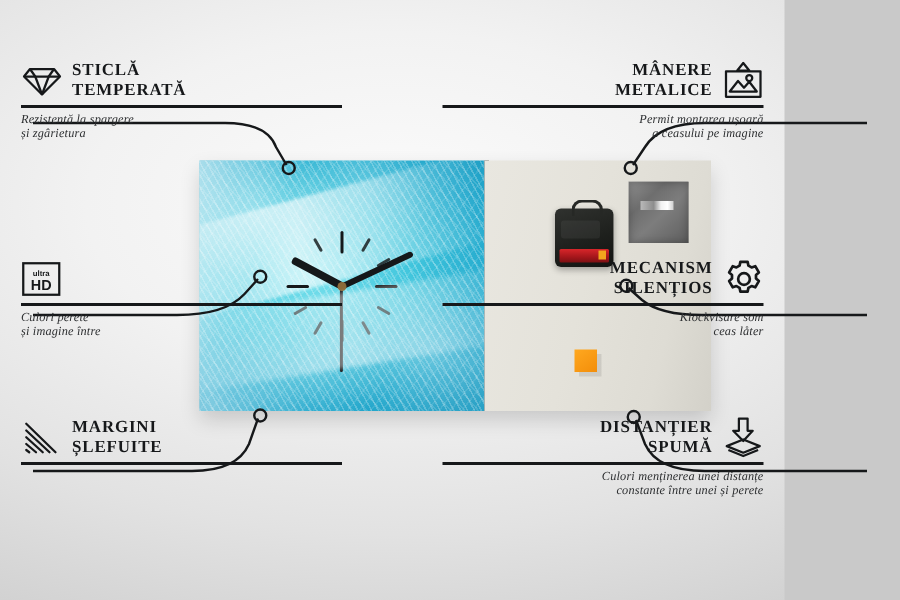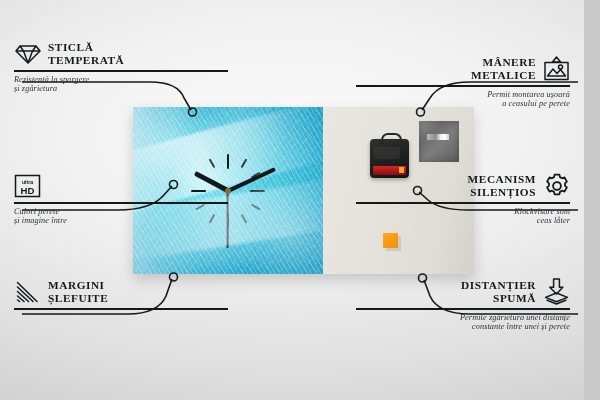--- a/index.html
+++ b/index.html
@@ -2,23 +2,24 @@
 <html><head>
 <meta charset="utf-8">
 <style>
   html,body{margin:0;padding:0;}
   body{
     width:600px;height:400px;overflow:hidden;
     font-family:"Liberation Serif",serif;
     background:#c9c9c9;
   }
   #stage{
-    position:relative;width:584px;height:400px;
+    position:relative;width:484px;height:400px;
     background:
       radial-gradient(ellipse 150% 110% at 50% 34%, #fbfbfb 0%, #f2f2f2 26%, #e2e2e2 50%, #cfcfcf 72%, #b6b6b6 100%);
+    padding-left: 39px;
   }
 
   
   #product{
     position:absolute;left:133px;top:107px;width:341px;height:167px;
     box-shadow:0 6px 13px rgba(0,0,0,.17);
   }
   #face{
     position:absolute;left:0;top:0;width:190px;height:167px;
     background:
@@ -91,21 +92,21 @@
   .ttl{font-size:11.3px;line-height:12.6px;font-weight:bold;letter-spacing:.55px;color:#16181a;
        text-transform:uppercase;}
   .callout.right .ttl{text-align:right;}
   .rule{height:1.5px;background:#16181a;margin-top:3px;}
   .sub{font-size:8.2px;line-height:9.6px;color:#2c2e30;margin-top:3px;letter-spacing:.12px;font-style:italic;}
   .callout.right .sub{text-align:right;}
 
   #c1{left:14px;top:40px;}
   #c2{left:14px;top:172px;}
   #c3{left:14px;top:278px;}
-  #c4{right:14px;top:55px;}
+  #c4{right:14px;top:40px;}
   #c5{right:14px;top:172px;}
   #c6{right:14px;top:278px;}
 
   #leaders{position:absolute;left:0;top:0;width:600px;height:400px;pointer-events:none;}
 </style>
 </head>
 <body>
 
 <div id="stage">
 
@@ -270,21 +271,21 @@
         </svg>
       </span>
       <span class="ttl">
         <span>MÂNERE</span><br>
         <span>METALICE</span>
       </span>
     </div>
     <div class="rule"></div>
     <div class="sub">
       <span>Permit montarea ușoară</span><br>
-      <span>a ceasului pe perete</span>
+      <span>a ceasului pe imagine</span>
     </div>
   </div>
 
   <div class="callout right" id="c5">
     <div class="head">
       <span class="ico">
         <svg width="26" height="26" viewBox="0 0 26 26">
           <g fill="none" stroke="#16181a" stroke-width="1.8" stroke-linejoin="round">
             <path d="M10.6 1.6 h4.8 l.55 2.5 2.1 1.2 2.45-.85 2.4 4.15-1.9 1.7v2.4l1.9 1.7-2.4 4.15-2.45-.85-2.1 1.2-.55 2.5h-4.8l-.55-2.5-2.1-1.2-2.45.85-2.4-4.15 1.9-1.7v-2.4l-1.9-1.7 2.4-4.15 2.45.85 2.1-1.2z"></path>
             <circle cx="13" cy="13" r="3.9"></circle>
@@ -314,18 +315,18 @@
           </g>
         </svg>
       </span>
       <span class="ttl">
         <span>DISTANȚIER</span><br>
         <span>SPUMĂ</span>
       </span>
     </div>
     <div class="rule"></div>
     <div class="sub">
-      <span>Permite zgârietura unei distanțe</span><br>
+      <span>Culori menținerea unei distanțe</span><br>
       <span>constante între unei și perete</span>
     </div>
   </div>
 
 </div>
 
 </body></html>

